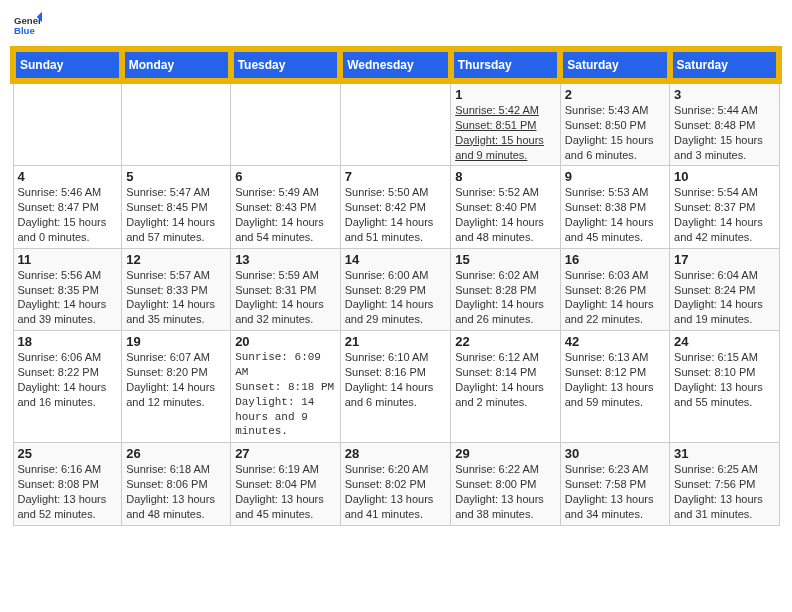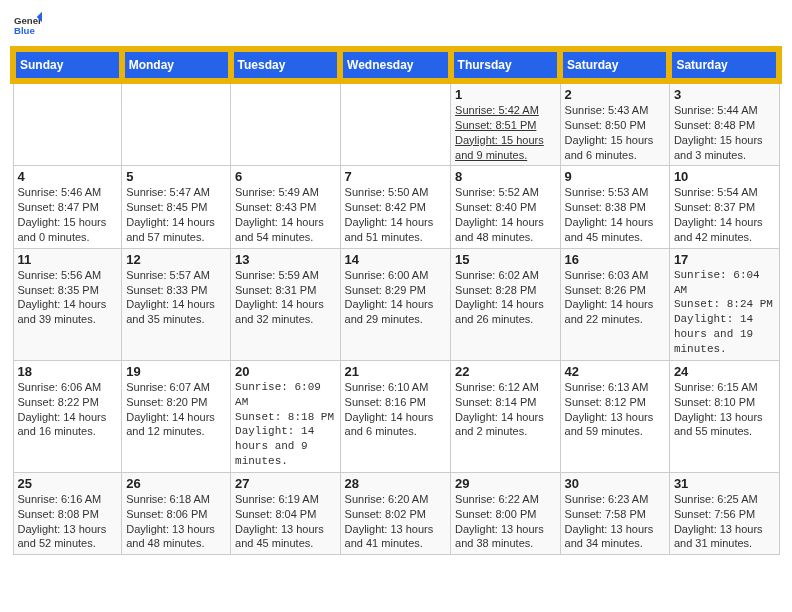--- a/index.html
+++ b/index.html
@@ -222,21 +222,21 @@
 Daylight: 14 hours and 26 minutes.</div>
         </td>
         <td>
           <div class="day-num">16</div>
           <div class="day-info" style="white-space: pre-line;">Sunrise: 6:03 AM
 Sunset: 8:26 PM
 Daylight: 14 hours and 22 minutes.</div>
         </td>
         <td>
           <div class="day-num">17</div>
-          <div class="day-info" style="white-space: pre-line; font-family: Liberation Mono, monospace;">Sunrise: 6:04 AM
+          <div class="day-info" style="white-space: pre-line;">Sunrise: 6:04 AM
 Sunset: 8:24 PM
 Daylight: 14 hours and 19 minutes.</div>
         </td>
       </tr>
       <tr>
         <td>
           <div class="day-num">18</div>
           <div class="day-info" style="white-space: pre-line;">Sunrise: 6:06 AM
 Sunset: 8:22 PM
 Daylight: 14 hours and 16 minutes.</div>

